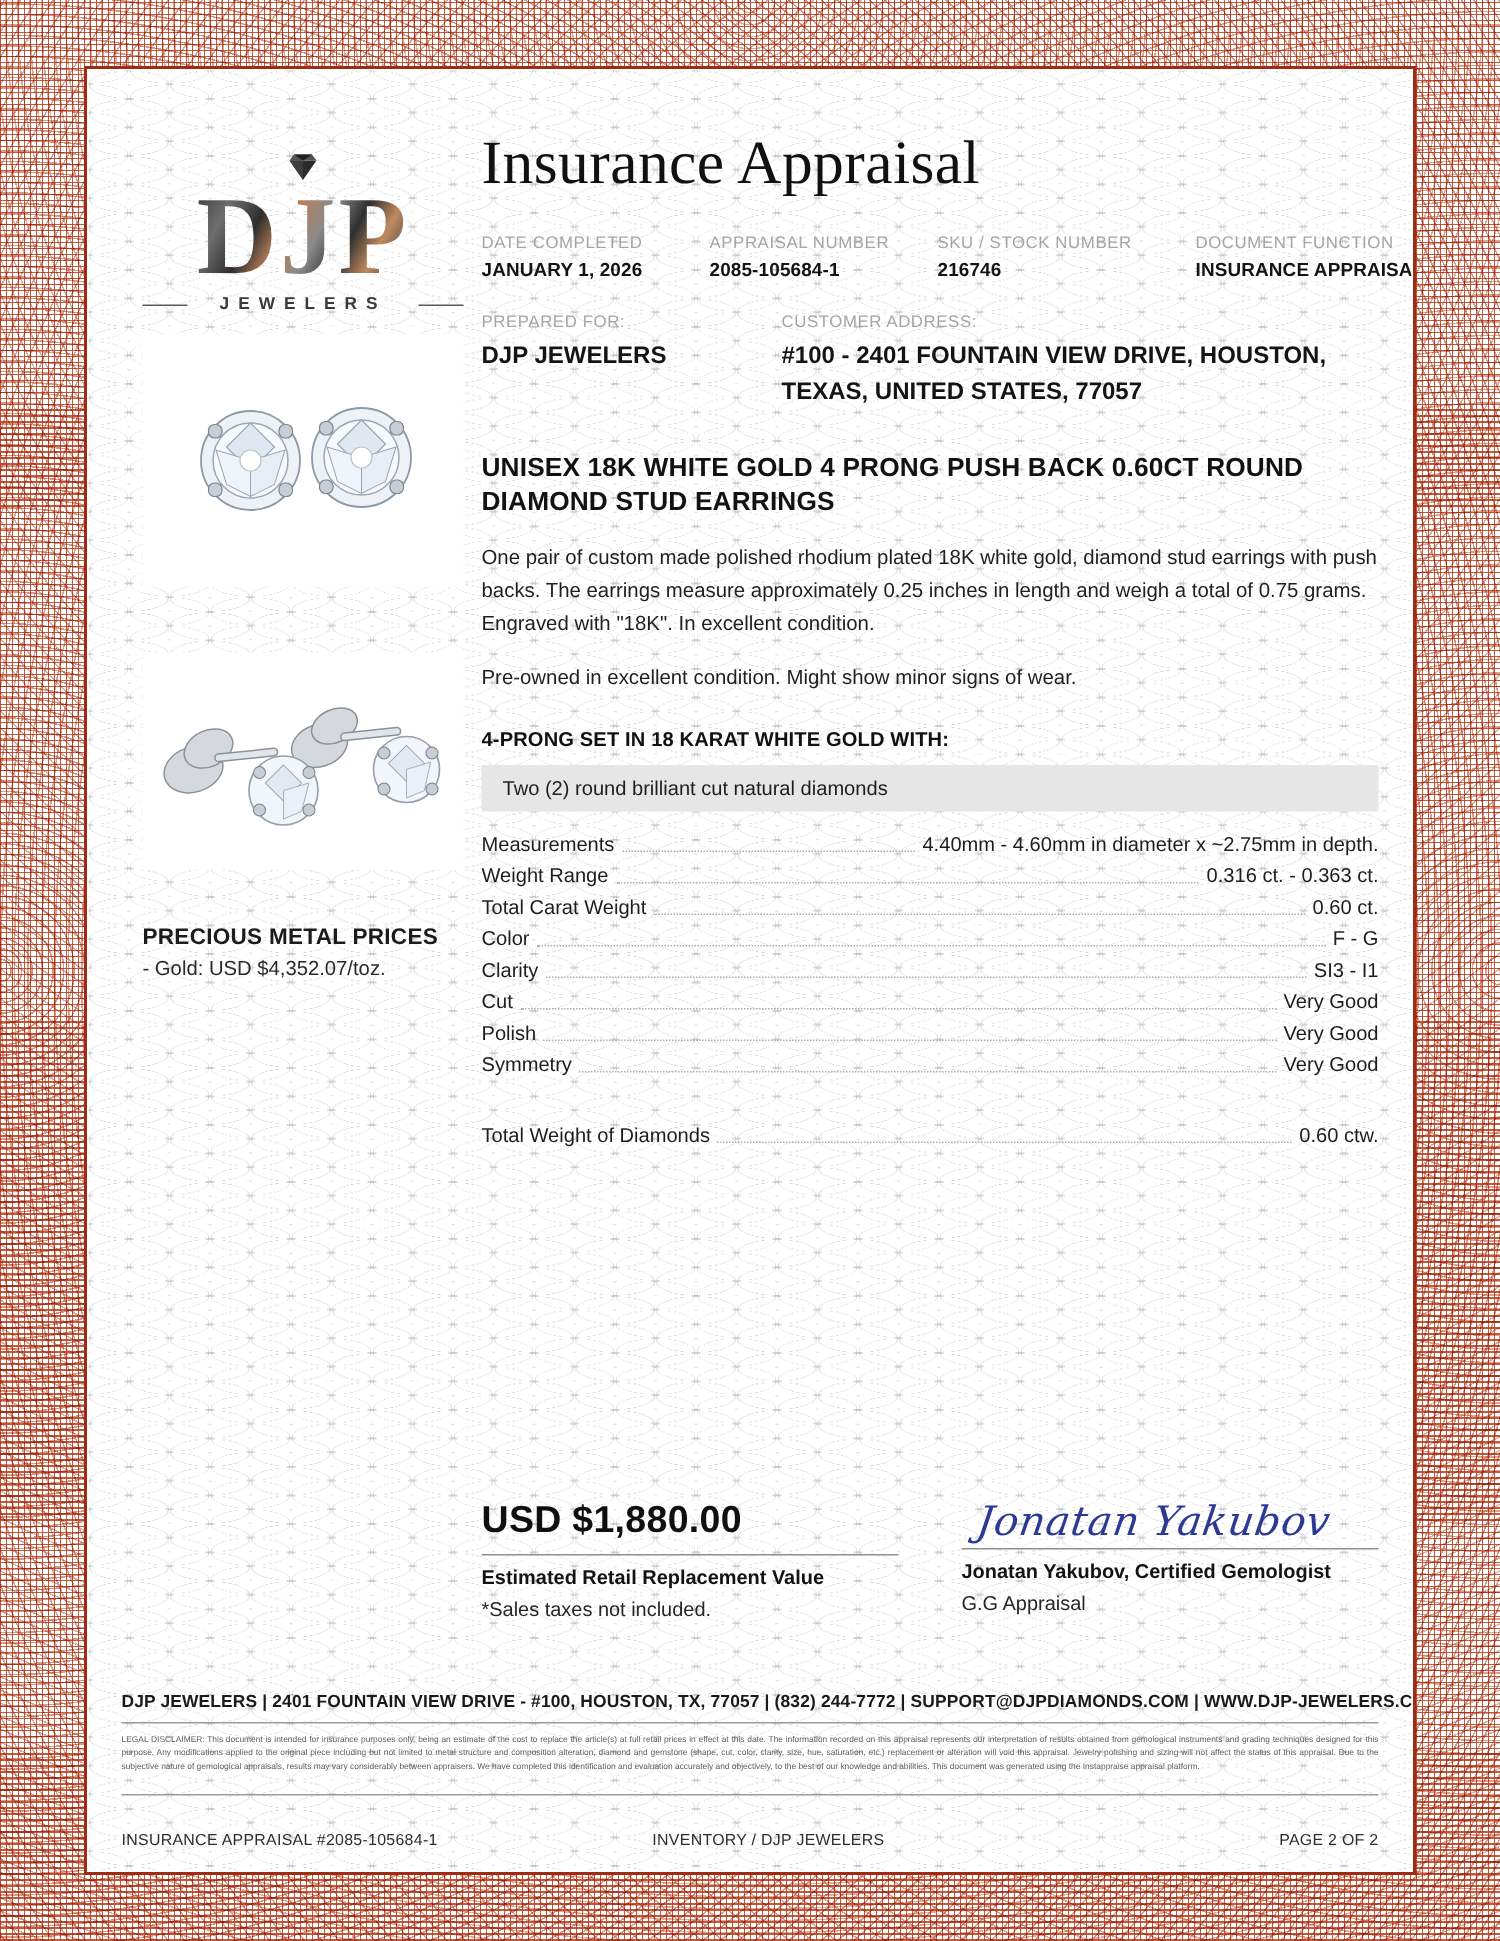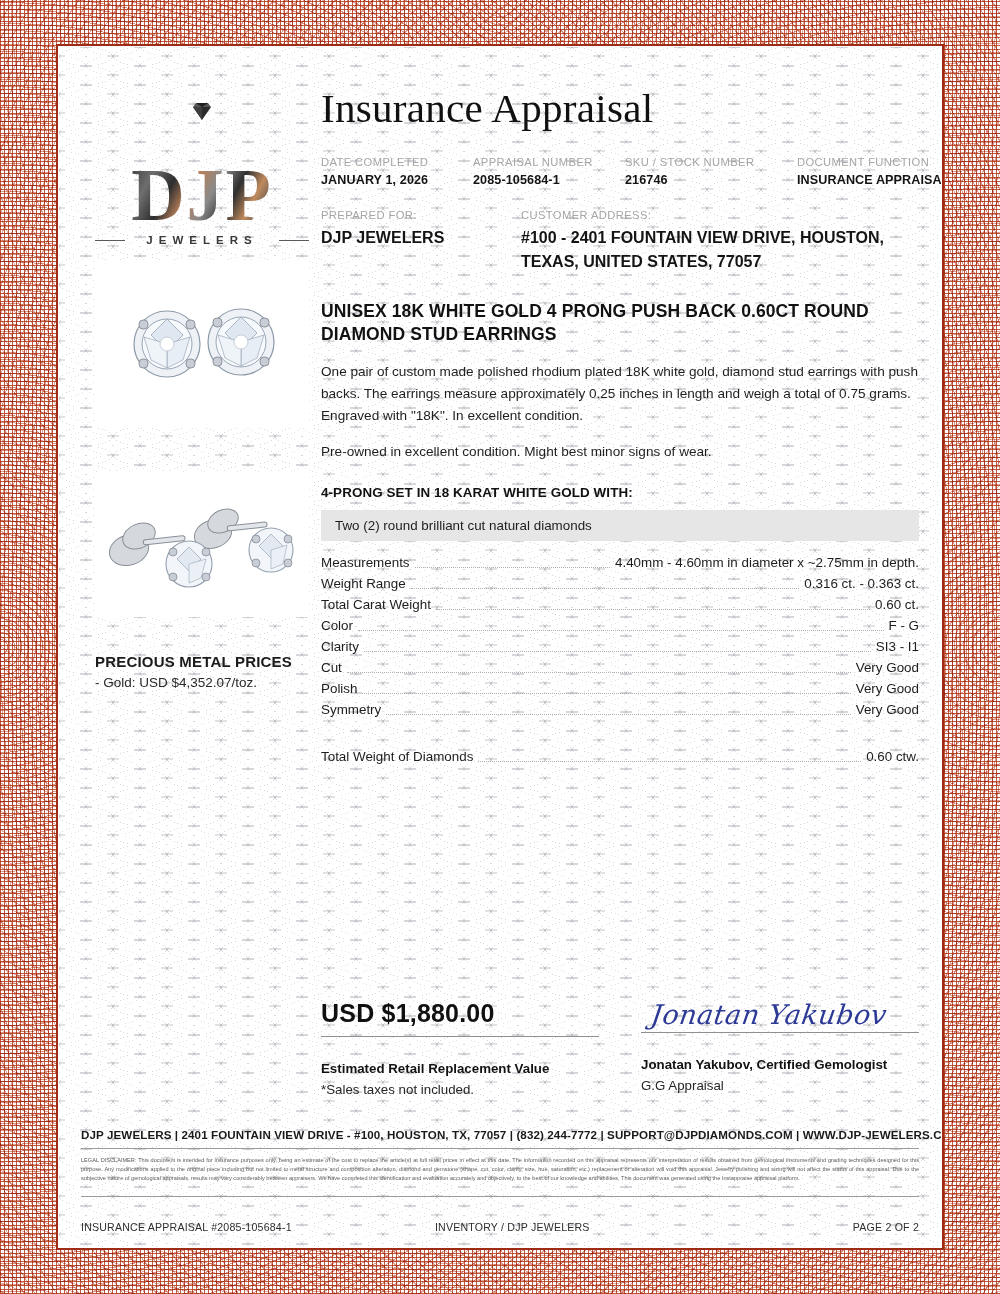--- a/index.html
+++ b/index.html
@@ -83,21 +83,20 @@
     font-weight: 700;
     letter-spacing: 2px;
     line-height: .95;
     background:
       linear-gradient(118deg,#3a3a3a 0%,#6e6e6e 16%,#2d2d2d 30%,#b98059 42%,#8a8a8a 55%,#2f2f2f 68%,#c08a5e 80%,#4a4a4a 92%,#242424 100%);
     -webkit-background-clip: text;
     background-clip: text;
     color: transparent;
     -webkit-text-fill-color: transparent;
     display: inline-block;
-    margin-top: 37px;
   }
   .logo-sub {
     margin-top: 4px;
     font-size: 11.5px;
     letter-spacing: 6px;
     color: #3a3a3a;
     font-weight: 600;
     display: flex;
     align-items: center;
     gap: 21px;
@@ -236,21 +235,21 @@
   }
   .price {
     font-size: 25px;
     font-weight: 700;
     color: #101010;
     letter-spacing: .2px;
     padding-bottom: 8px;
   }
   .sig-line {
     border-top: 1px solid #8f8f8f;
-    padding-top: 24px;
+    padding-top: 7px;
   }
   .value-main {
     font-size: 13.3px;
     font-weight: 700;
     color: #131313;
   }
   .value-sub {
     font-size: 13.3px;
     color: #262626;
     margin-top: 6px;
@@ -439,21 +438,21 @@
           <div class="party-value">DJP JEWELERS</div>
         </div>
         <div>
           <div class="meta-label">CUSTOMER ADDRESS:</div>
           <div class="party-value">#100 - 2401 FOUNTAIN VIEW DRIVE, HOUSTON, TEXAS, UNITED STATES, 77057</div>
         </div>
       </div>
 
       <div class="item-title">UNISEX 18K WHITE GOLD 4 PRONG PUSH BACK 0.60CT ROUND DIAMOND STUD EARRINGS</div>
       <div class="item-desc">One pair of custom made polished rhodium plated 18K white gold, diamond stud earrings with push backs. The earrings measure approximately 0.25 inches in length and weigh a total of 0.75 grams. Engraved with "18K". In excellent condition.</div>
-      <div class="item-desc second">Pre-owned in excellent condition. Might best minor signs of wear.</div>
+      <div class="item-desc second">Pre-owned in excellent condition. Might show minor signs of wear.</div>
 
       <div class="spec-heading">4-PRONG SET IN 18 KARAT WHITE GOLD WITH:</div>
       <div class="band">Two (2) round brilliant cut natural diamonds</div>
 
       <div>
         <div class="spec-row">
           <span class="spec-key">Measurements</span>
           <span class="spec-dots"></span>
           <span class="spec-val">4.40mm - 4.60mm in diameter x ~2.75mm in depth.</span>
         </div>

